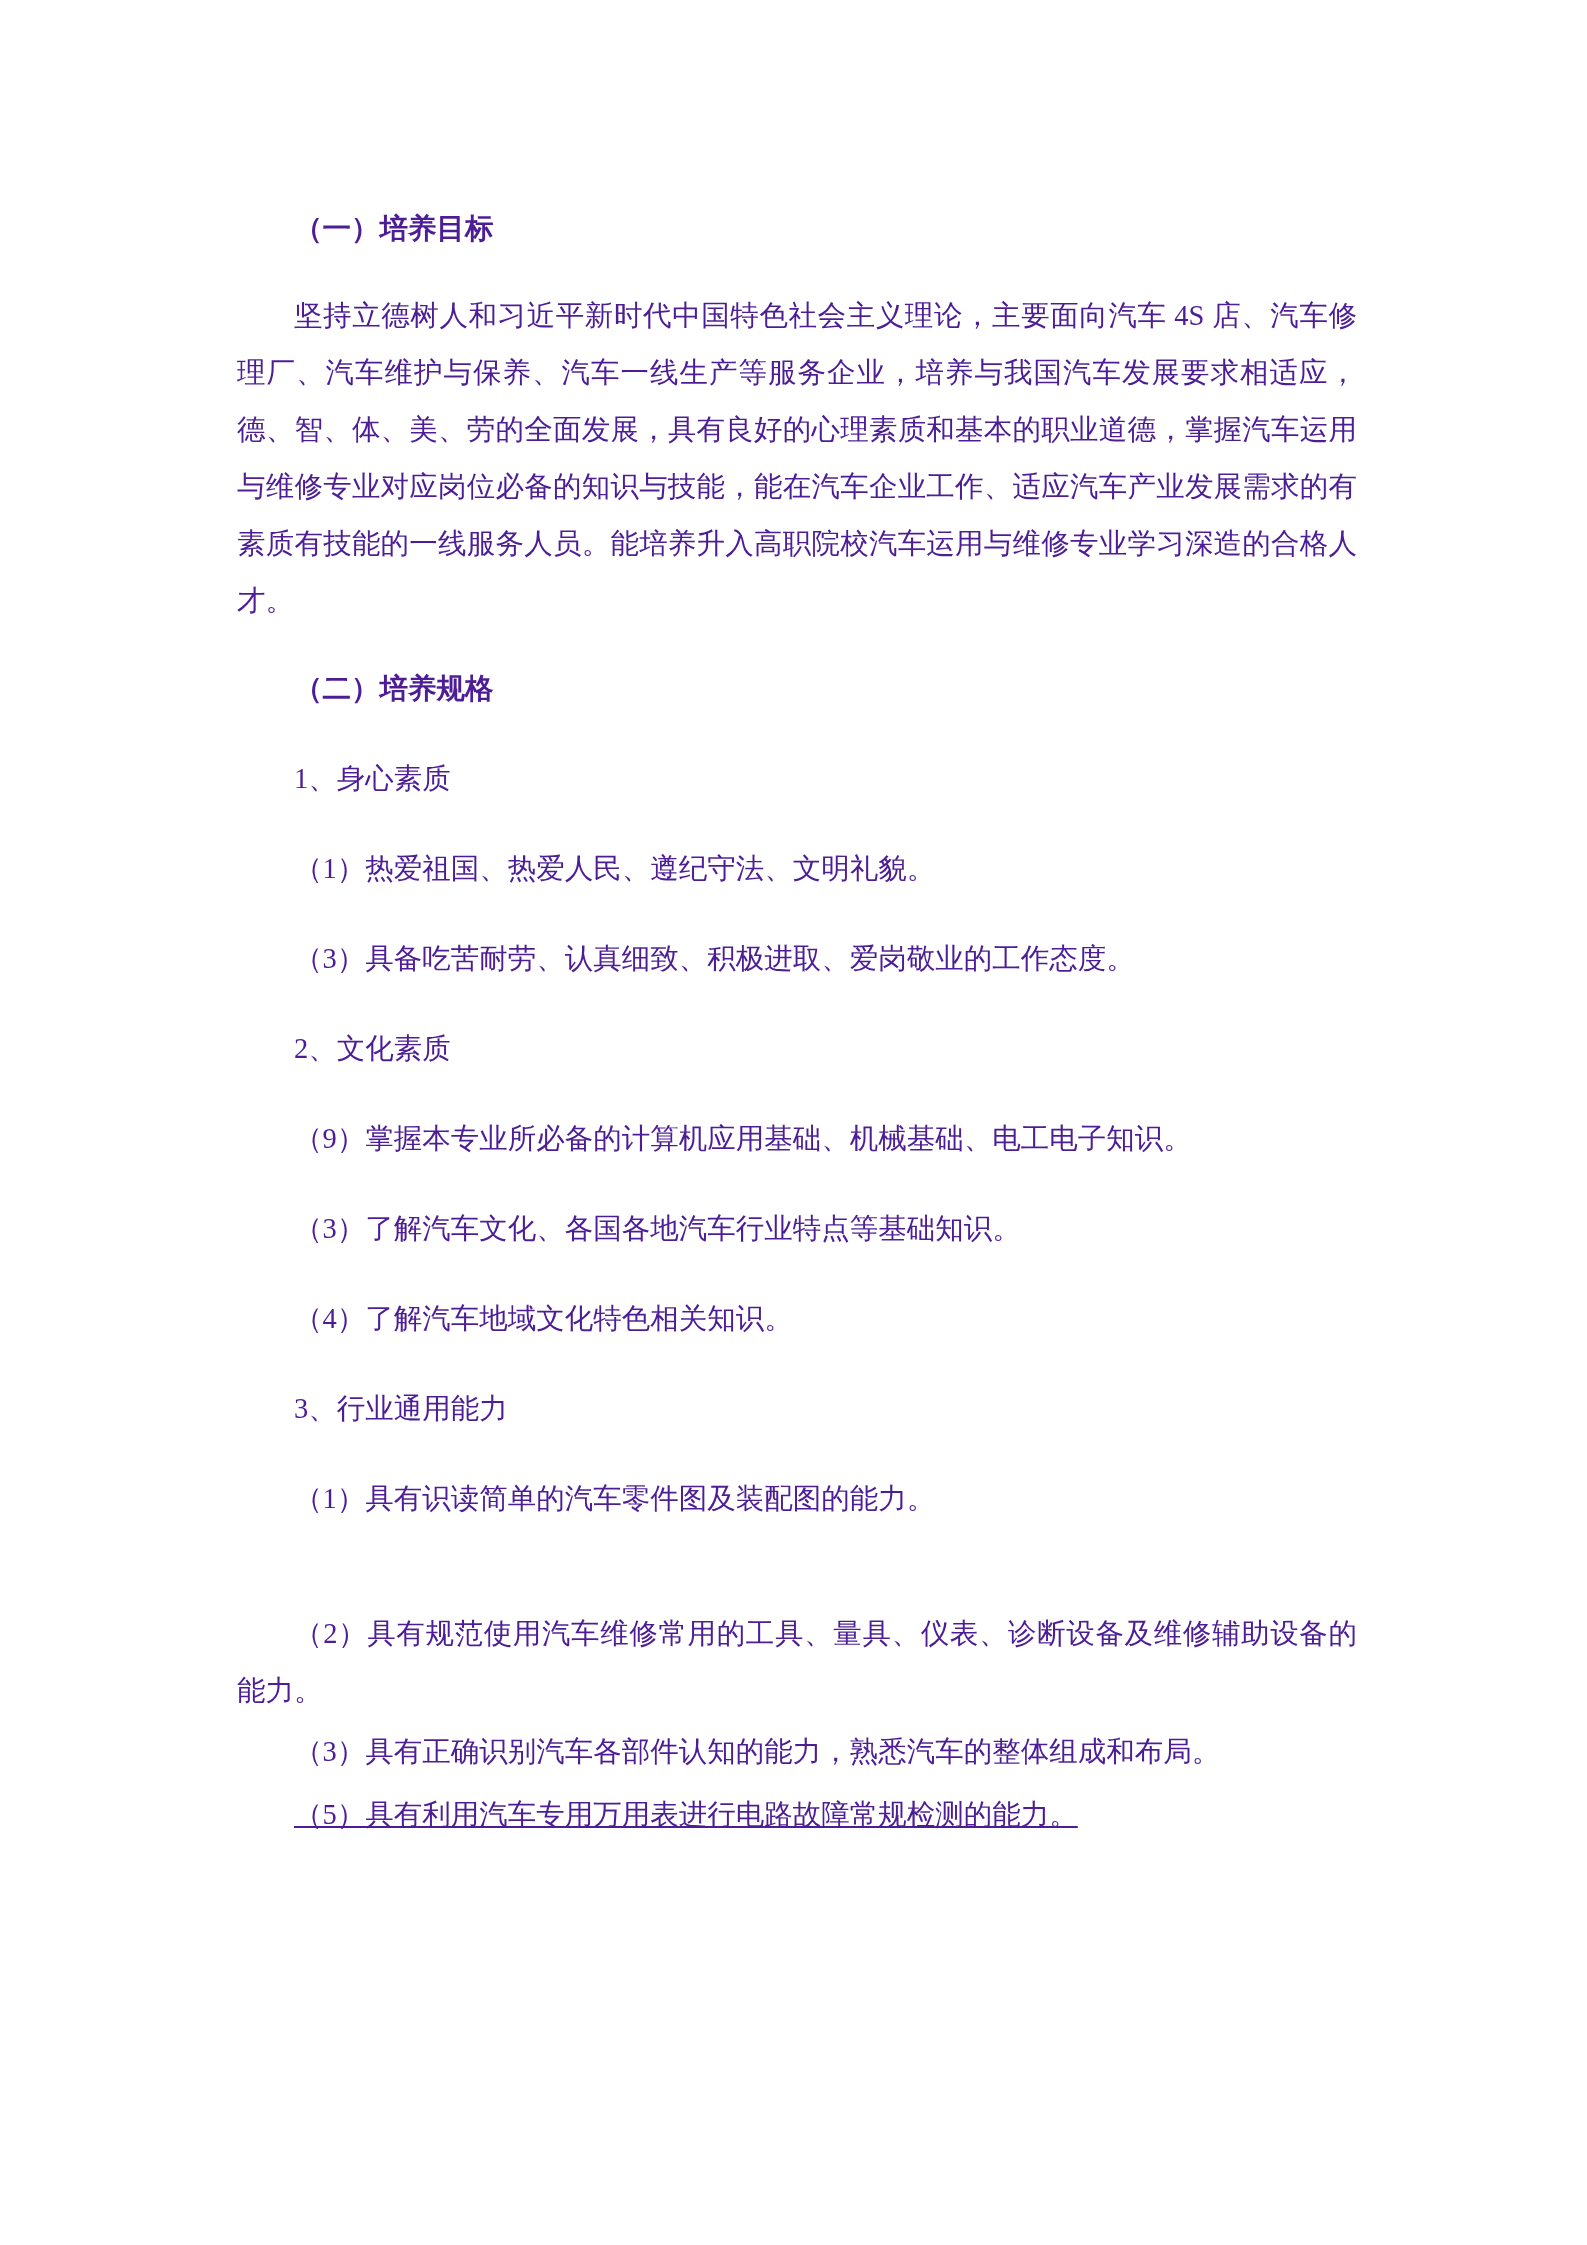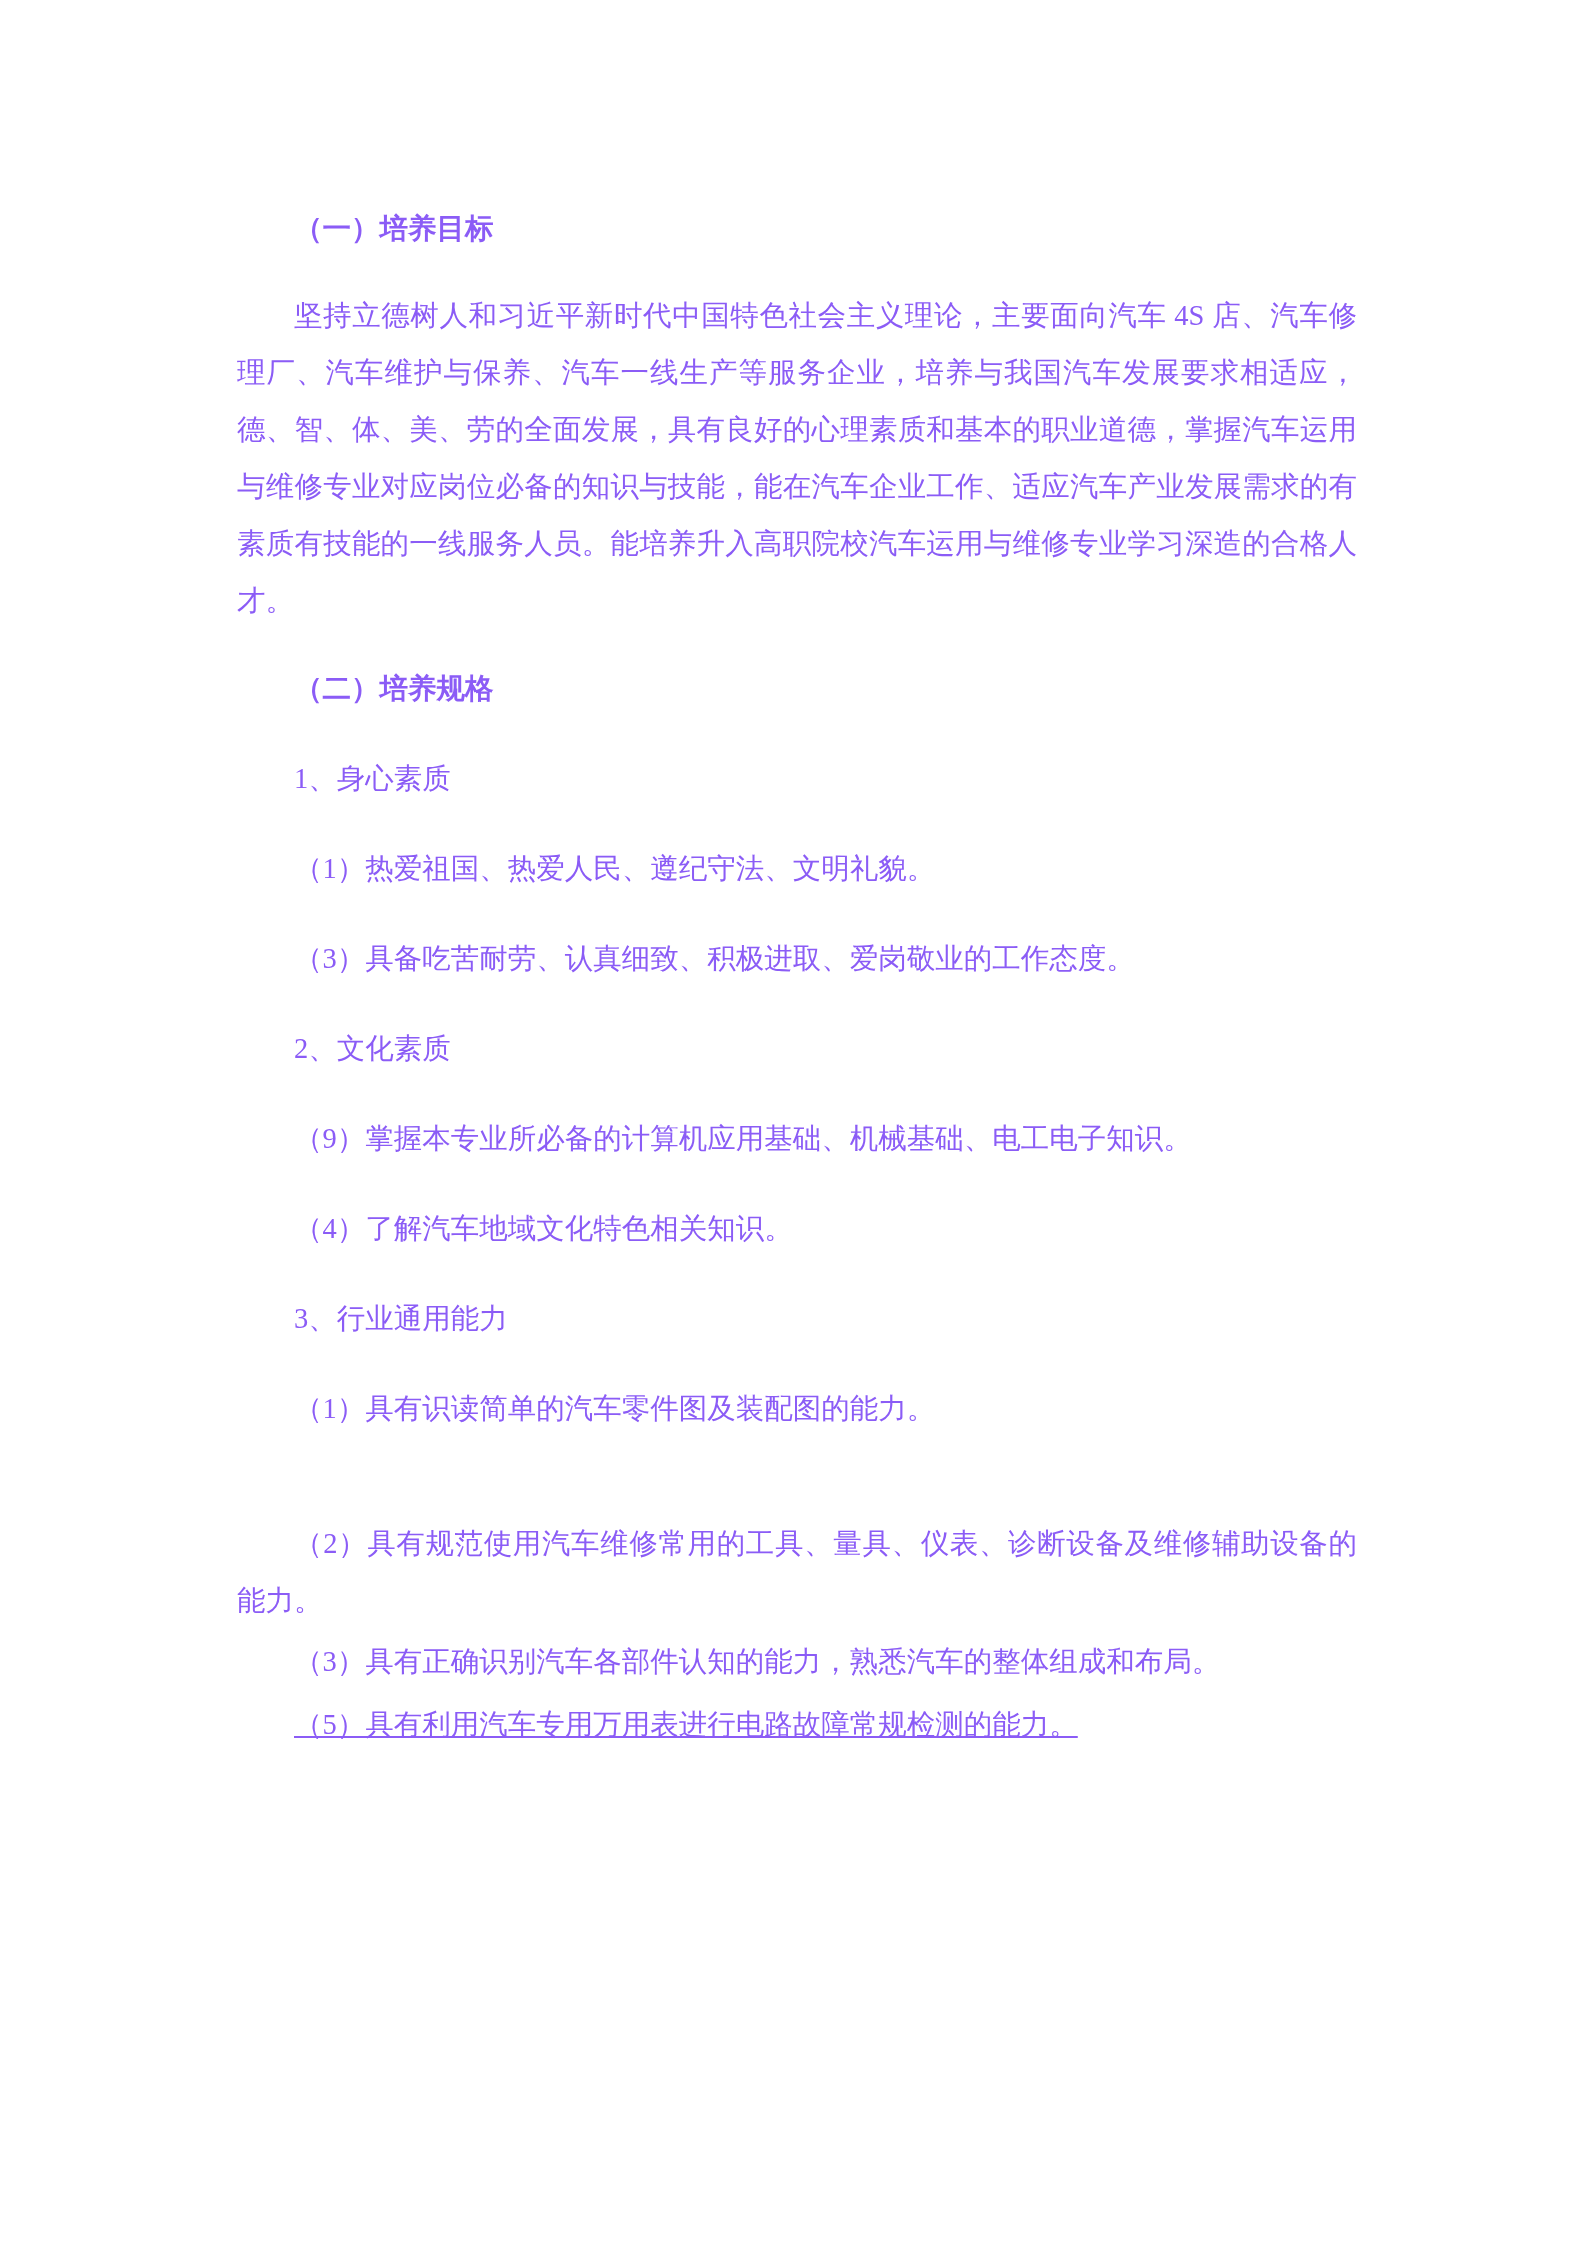--- a/index.html
+++ b/index.html
@@ -7,21 +7,21 @@
     padding: 0;
     background: #ffffff;
   }
   .page {
     position: relative;
     width: 1587px;
     height: 2245px;
     background: #ffffff;
     overflow: hidden;
     font-family: "Liberation Serif", "DejaVu Serif", serif;
-    color: #8b5cf6;
+    color: #4c1d95;
   }
   .content {
     position: absolute;
     left: 237px;
     top: 200px;
     width: 1120px;
     font-size: 28.5px;
   }
   .content p {
     margin: 0;
@@ -65,20 +65,21 @@
     <p class="item mt-std">（1）热爱祖国、热爱人民、遵纪守法、文明礼貌。</p>
 
 
     <p class="item mt-std">（3）具备吃苦耐劳、认真细致、积极进取、爱岗敬业的工作态度。</p>
 
     <p class="item mt-std">2、文化素质</p>
 
 
     <p class="item mt-std">（9）掌握本专业所必备的计算机应用基础、机械基础、电工电子知识。</p>
 
+    <p class="item mt-std">（3）了解汽车文化、各国各地汽车行业特点等基础知识。</p>
 
     <p class="item mt-std">（4）了解汽车地域文化特色相关知识。</p>
 
     <p class="item mt-std">3、行业通用能力</p>
 
     <p class="item mt-std">（1）具有识读简单的汽车零件图及装配图的能力。</p>
 
     <p class="item mt-big">（2）具有规范使用汽车维修常用的工具、量具、仪表、诊断设备及维修辅助设备的能力。</p>
 
     <p class="item mt-4">（3）具有正确识别汽车各部件认知的能力，熟悉汽车的整体组成和布局。</p>

